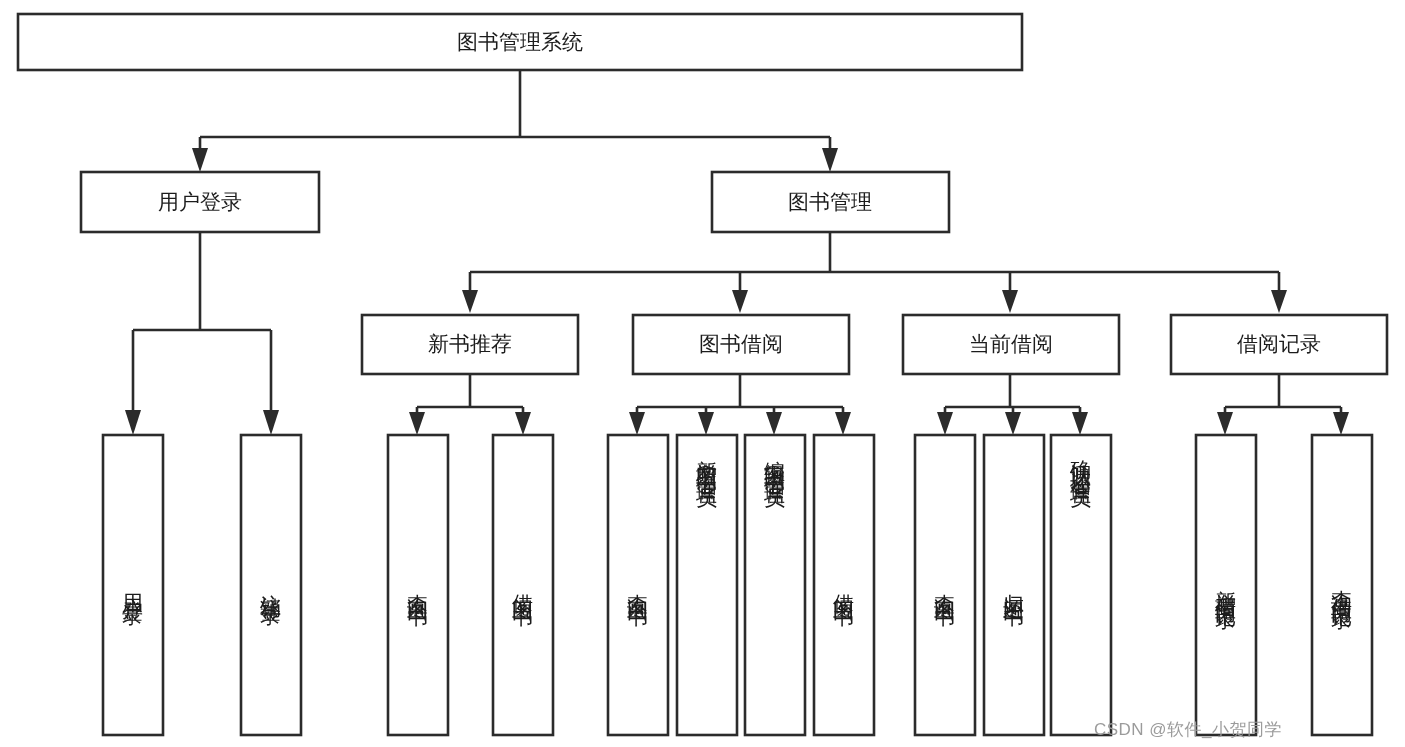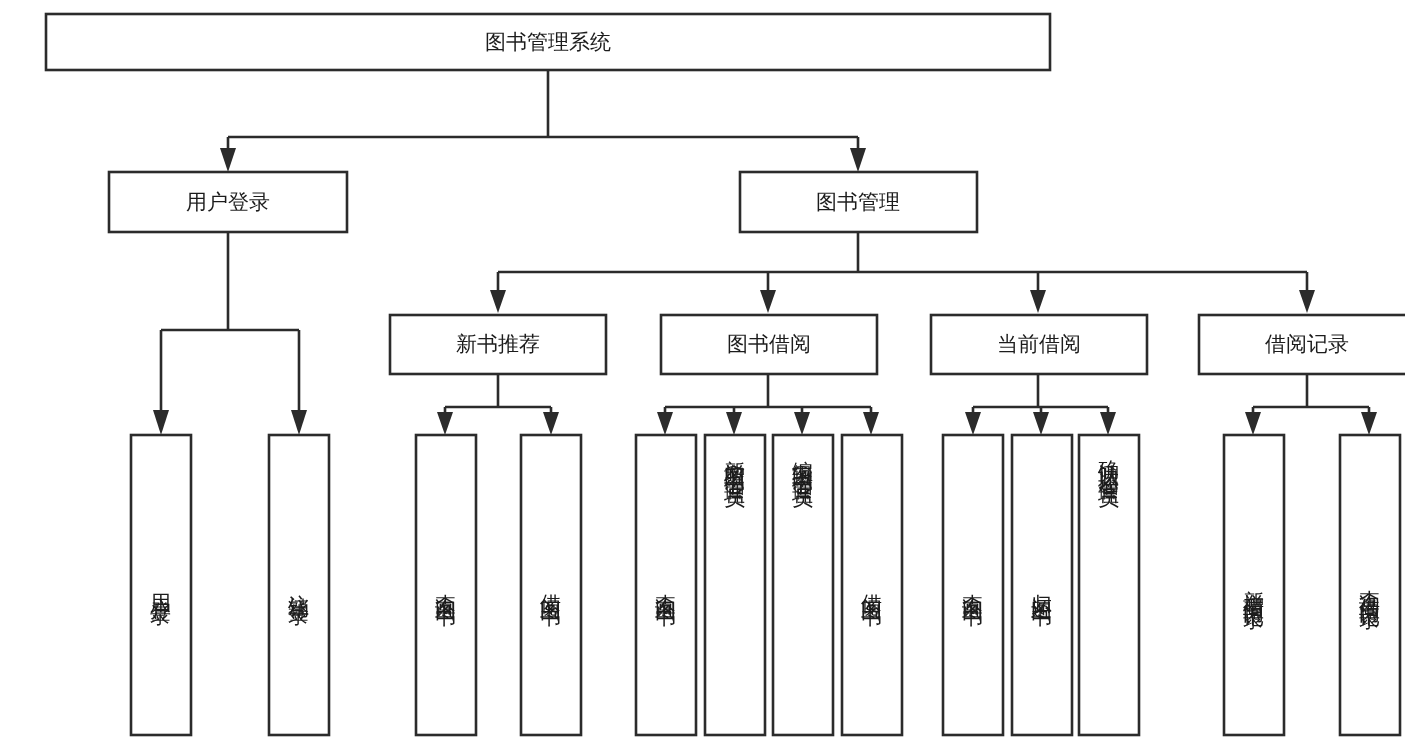--- a/index.html
+++ b/index.html
@@ -11,21 +11,20 @@
     width: 1405px;
     height: 747px;
     font-family: "Liberation Sans", "DejaVu Sans", sans-serif;
     overflow: hidden;
     position: relative;
   }
   #diagram-root {
     position: relative;
     width: 1290px;
     height: 747px;
-    margin-left: 28px;
   }
   svg#tree-svg {
     position: absolute;
     top: 0;
     left: 0;
     width: 1405px;
     height: 747px;
   }
   .node-rect {
     fill: #ffffff;
@@ -252,13 +251,14 @@
     <span class="node-label-v" style="margin-top:8px;">确认归还（管理员）</span>
   </div>
 
   <div class="node-label-v-wrap" style="left:1196px; top:435px; width:60px; height:300px;">
     <span class="node-label-v">新增借阅记录</span>
   </div>
   <div class="node-label-v-wrap" style="left:1312px; top:435px; width:60px; height:300px;">
     <span class="node-label-v">查询借阅记录</span>
   </div>
 
+  <div id="watermark">CSDN @软件_小贺同学</div>
 </div>
 
 </body></html>

